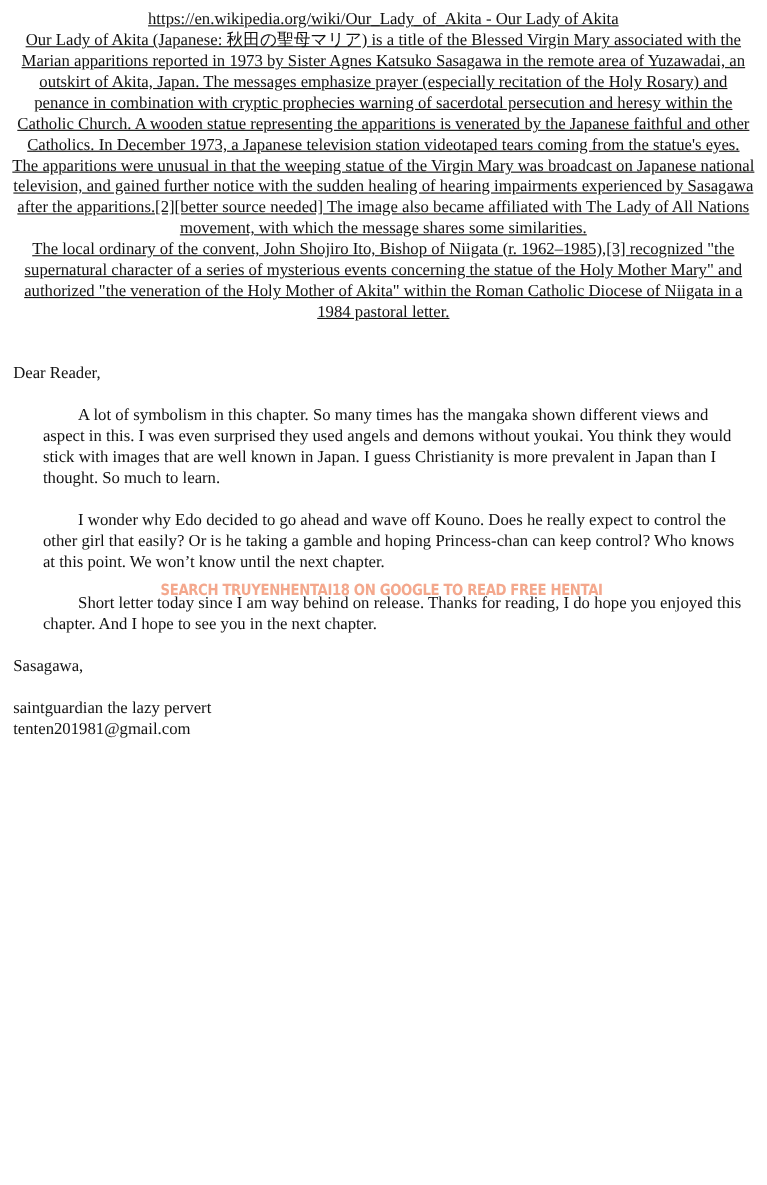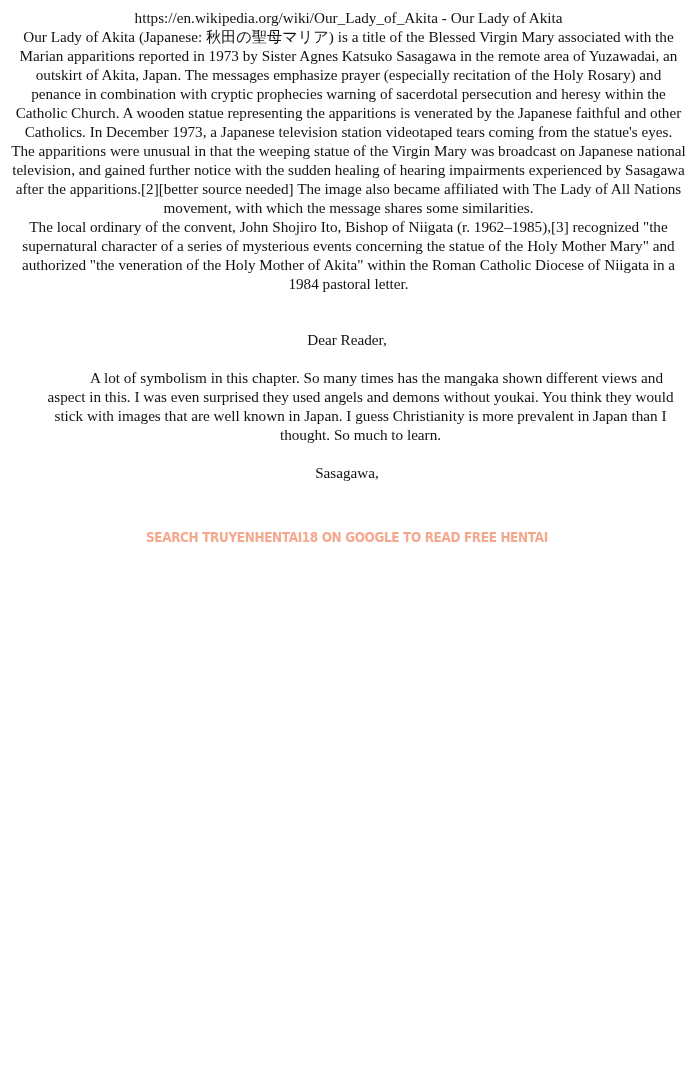--- a/index.html
+++ b/index.html
@@ -22,30 +22,31 @@
       left: 0;
       top: 0;
       width: 697px;
     }
     .header-block {
       position: absolute;
       left: 10px;
       top: 8px;
       width: 677px;
       text-align: center;
+      text-decoration: underline;
     }
     .header-block p {
       margin: 0;
     }
     .letter {
       position: absolute;
       left: 12px;
       top: 330px;
       width: 670px;
-      text-align: center;
+      text-align: left;
     }
     .letter p {
       margin: 0 0 19px 0;
     }
     .letter p.indent {
       text-indent: 32px;
       margin-left: 27px;
     }
     .letter p.sig-line {
       margin: 0;
@@ -75,18 +76,22 @@
   <div class="header-block">
     <p>https://en.wikipedia.org/wiki/Our_Lady_of_Akita - Our Lady of Akita</p>
     <p>Our Lady of Akita (Japanese: 秋田の聖母マリア) is a title of the Blessed Virgin Mary associated with the Marian apparitions reported in 1973 by Sister Agnes Katsuko Sasagawa in the remote area of Yuzawadai, an outskirt of Akita, Japan. The messages emphasize prayer (especially recitation of the Holy Rosary) and penance in combination with cryptic prophecies warning of sacerdotal persecution and heresy within the Catholic Church. A wooden statue representing the apparitions is venerated by the Japanese faithful and other Catholics. In December 1973, a Japanese television station videotaped tears coming from the statue's eyes.</p>
     <p>The apparitions were unusual in that the weeping statue of the Virgin Mary was broadcast on Japanese national television, and gained further notice with the sudden healing of hearing impairments experienced by Sasagawa after the apparitions.[2][better source needed] The image also became affiliated with The Lady of All Nations movement, with which the message shares some similarities.</p>
     <p>The local ordinary of the convent, John Shojiro Ito, Bishop of Niigata (r. 1962–1985),[3] recognized "the supernatural character of a series of mysterious events concerning the statue of the Holy Mother Mary" and authorized "the veneration of the Holy Mother of Akita" within the Roman Catholic Diocese of Niigata in a 1984 pastoral letter.</p>
   </div>
 
   <div class="letter">
     <p>Dear Reader,</p>
     <p class="indent">A lot of symbolism in this chapter.  So many times has the mangaka shown different views and aspect in this.  I was even surprised they used angels and demons without youkai.  You think they would stick with images that are well known in Japan.  I guess Christianity is more prevalent in Japan than I thought.  So much to learn.</p>
+    <p class="indent">I wonder why Edo decided to go ahead and wave off Kouno.  Does he really expect to control the other girl that easily?  Or is he taking a gamble and hoping Princess-chan can keep control?  Who knows at this point.  We won’t know until the next chapter.</p>
+    <p class="indent">Short letter today since I am way behind on release.  Thanks for reading, I do hope you enjoyed this chapter.  And I hope to see you in the next chapter.</p>
     <p>Sasagawa,</p>
+    <p class="sig-line">saintguardian the lazy pervert</p>
+    <p class="sig-line">tenten201981@gmail.com</p>
   </div>
 
   <div class="watermark">SEARCH TRUYENHENTAI18 ON GOOGLE TO READ FREE HENTAI</div>
 
 </div>
 
 </body></html>

